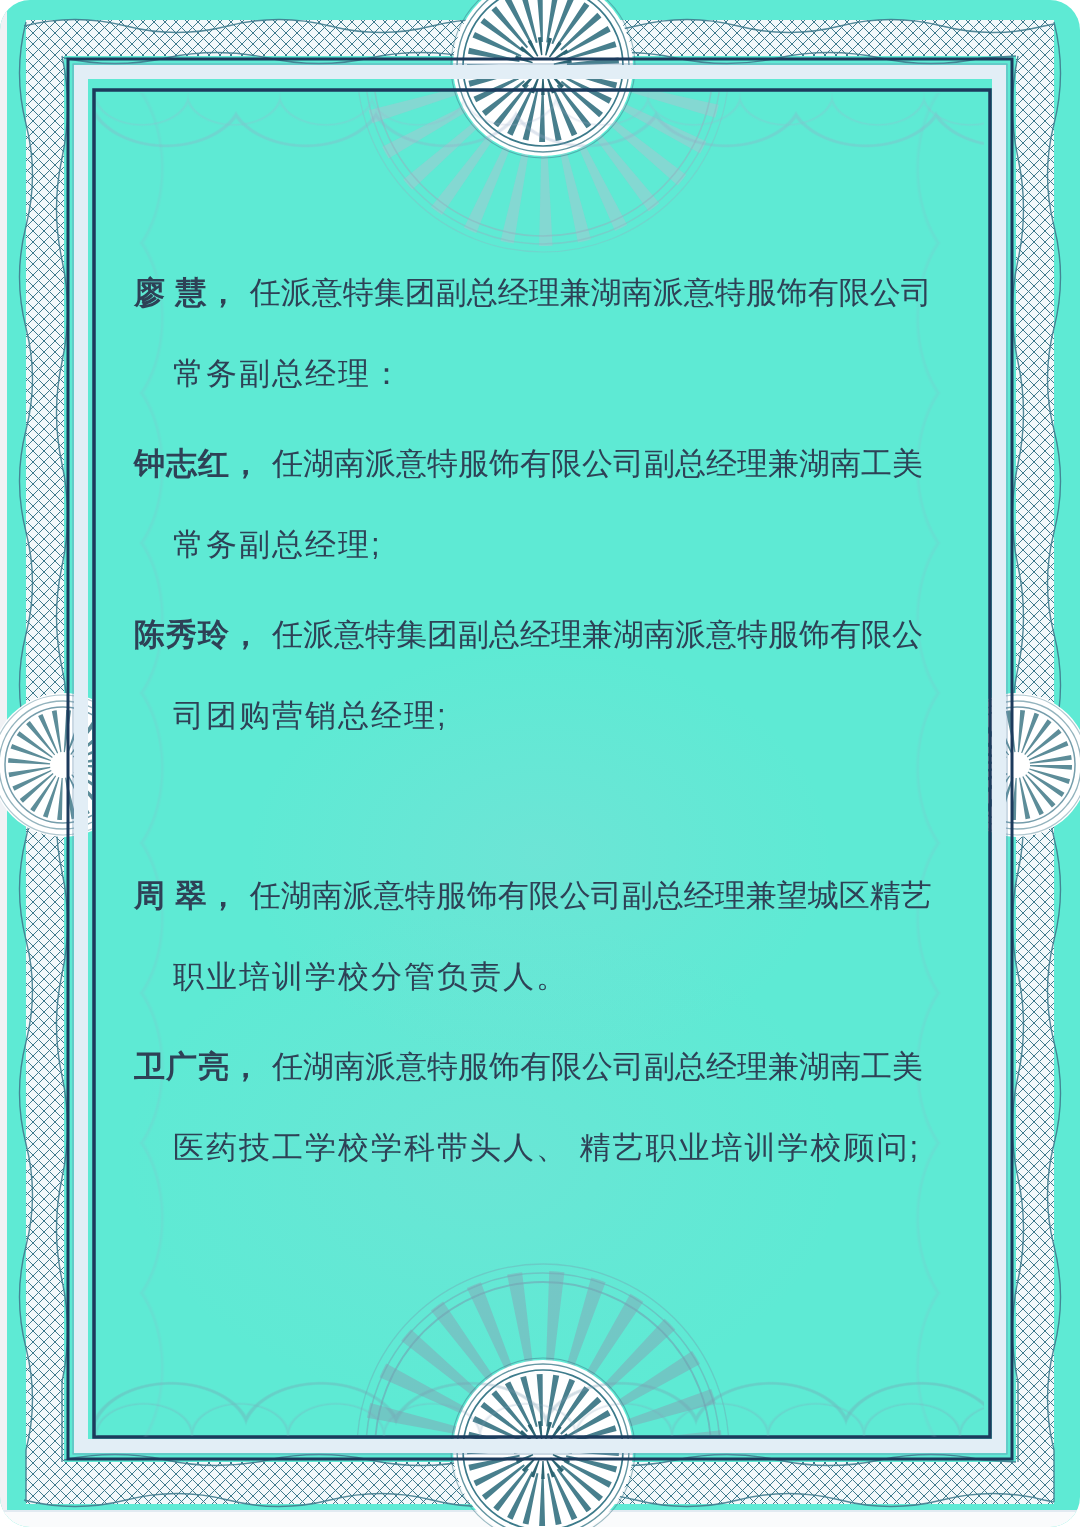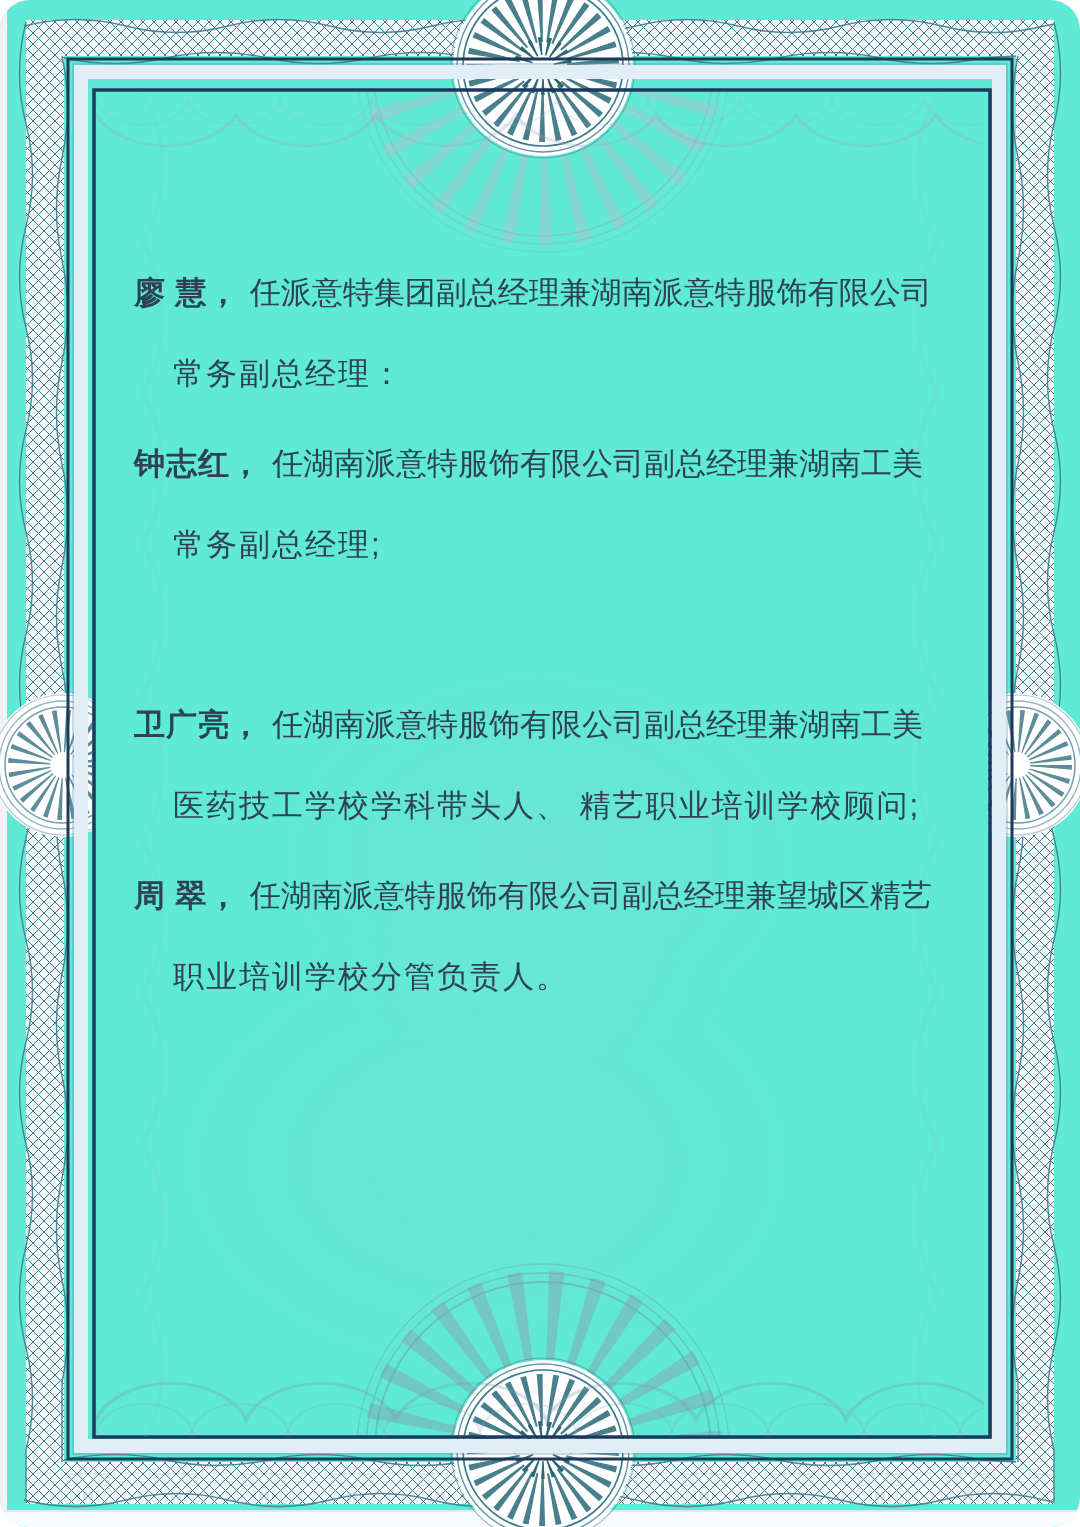--- a/index.html
+++ b/index.html
@@ -137,29 +137,33 @@
     <p class="entry">
       <span class="row1"><span class="pname">廖 慧，</span><span class="ptext">任派意特集团副总经理兼湖南派意特服饰有限公司</span></span><br>
       <span class="row2 ptext">常务副总经理：</span>
     </p>
 
     <p class="entry">
       <span class="row1"><span class="pname">钟志红，</span><span class="ptext">任湖南派意特服饰有限公司副总经理兼湖南工美</span></span><br>
       <span class="row2 ptext">常务副总经理;</span>
     </p>
 
+    <p class="entry">
+      <span class="row1"><span class="pname">陈秀玲，</span><span class="ptext">任派意特集团副总经理兼湖南派意特服饰有限公</span></span><br>
+      <span class="row2 ptext">司团购营销总经理;</span>
+    </p>
 
     <p class="entry">
       <br>
+    </p>
+
+    <p class="entry">
+      <span class="row1"><span class="pname">周 翠，</span><span class="ptext">任湖南派意特服饰有限公司副总经理兼望城区精艺</span></span><br>
+      <span class="row2 ptext">职业培训学校分管负责人。</span>
     </p>
 
     <p class="entry">
       <span class="row1"><span class="pname">卫广亮，</span><span class="ptext">任湖南派意特服饰有限公司副总经理兼湖南工美</span></span><br>
       <span class="row2 ptext">医药技工学校学科带头人、 精艺职业培训学校顾问;</span>
     </p>
 
-    <p class="entry">
-      <span class="row1"><span class="pname">周 翠，</span><span class="ptext">任湖南派意特服饰有限公司副总经理兼望城区精艺</span></span><br>
-      <span class="row2 ptext">职业培训学校分管负责人。</span>
-    </p>
-
   </div>
 </div>
 
 </body></html>

